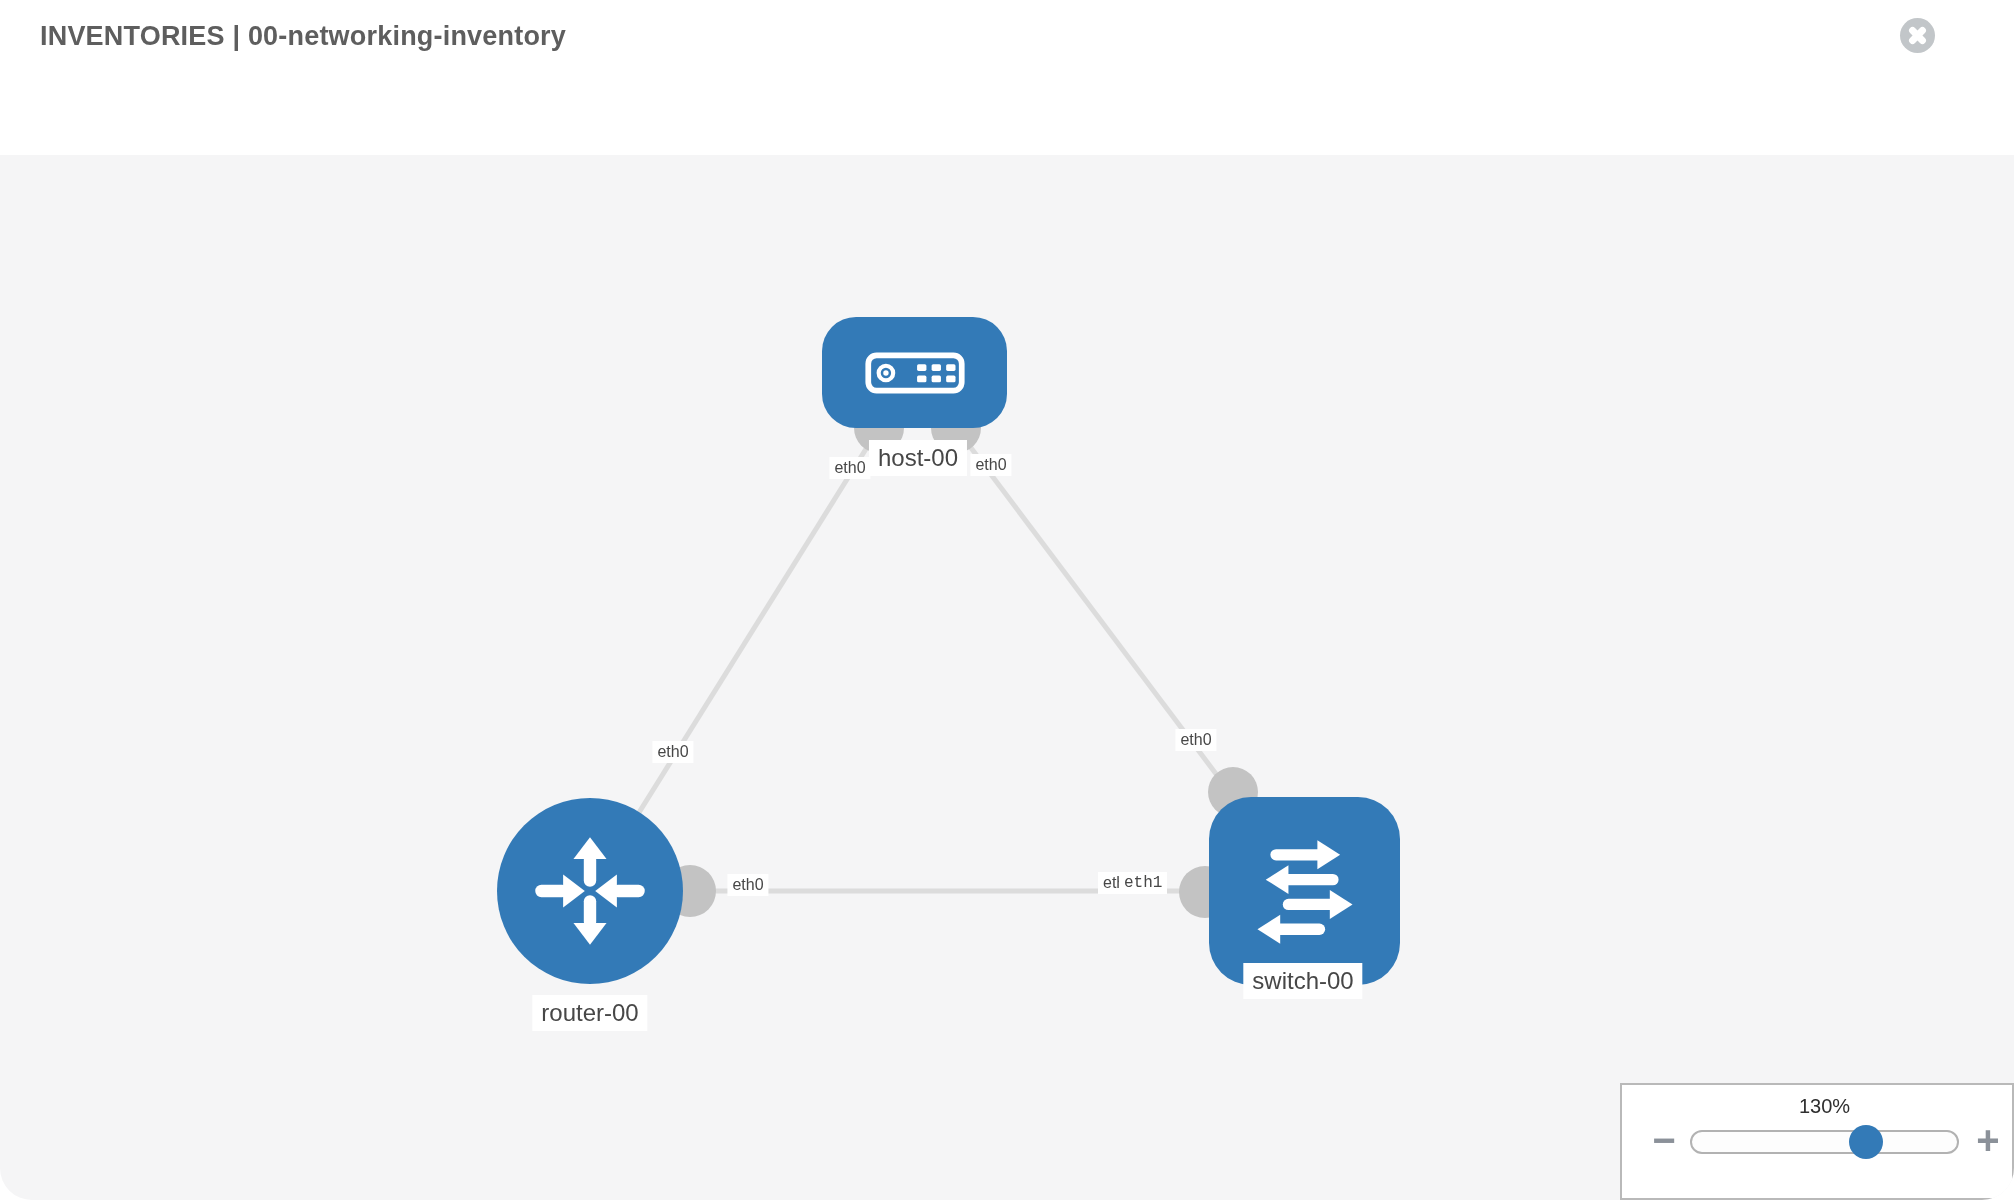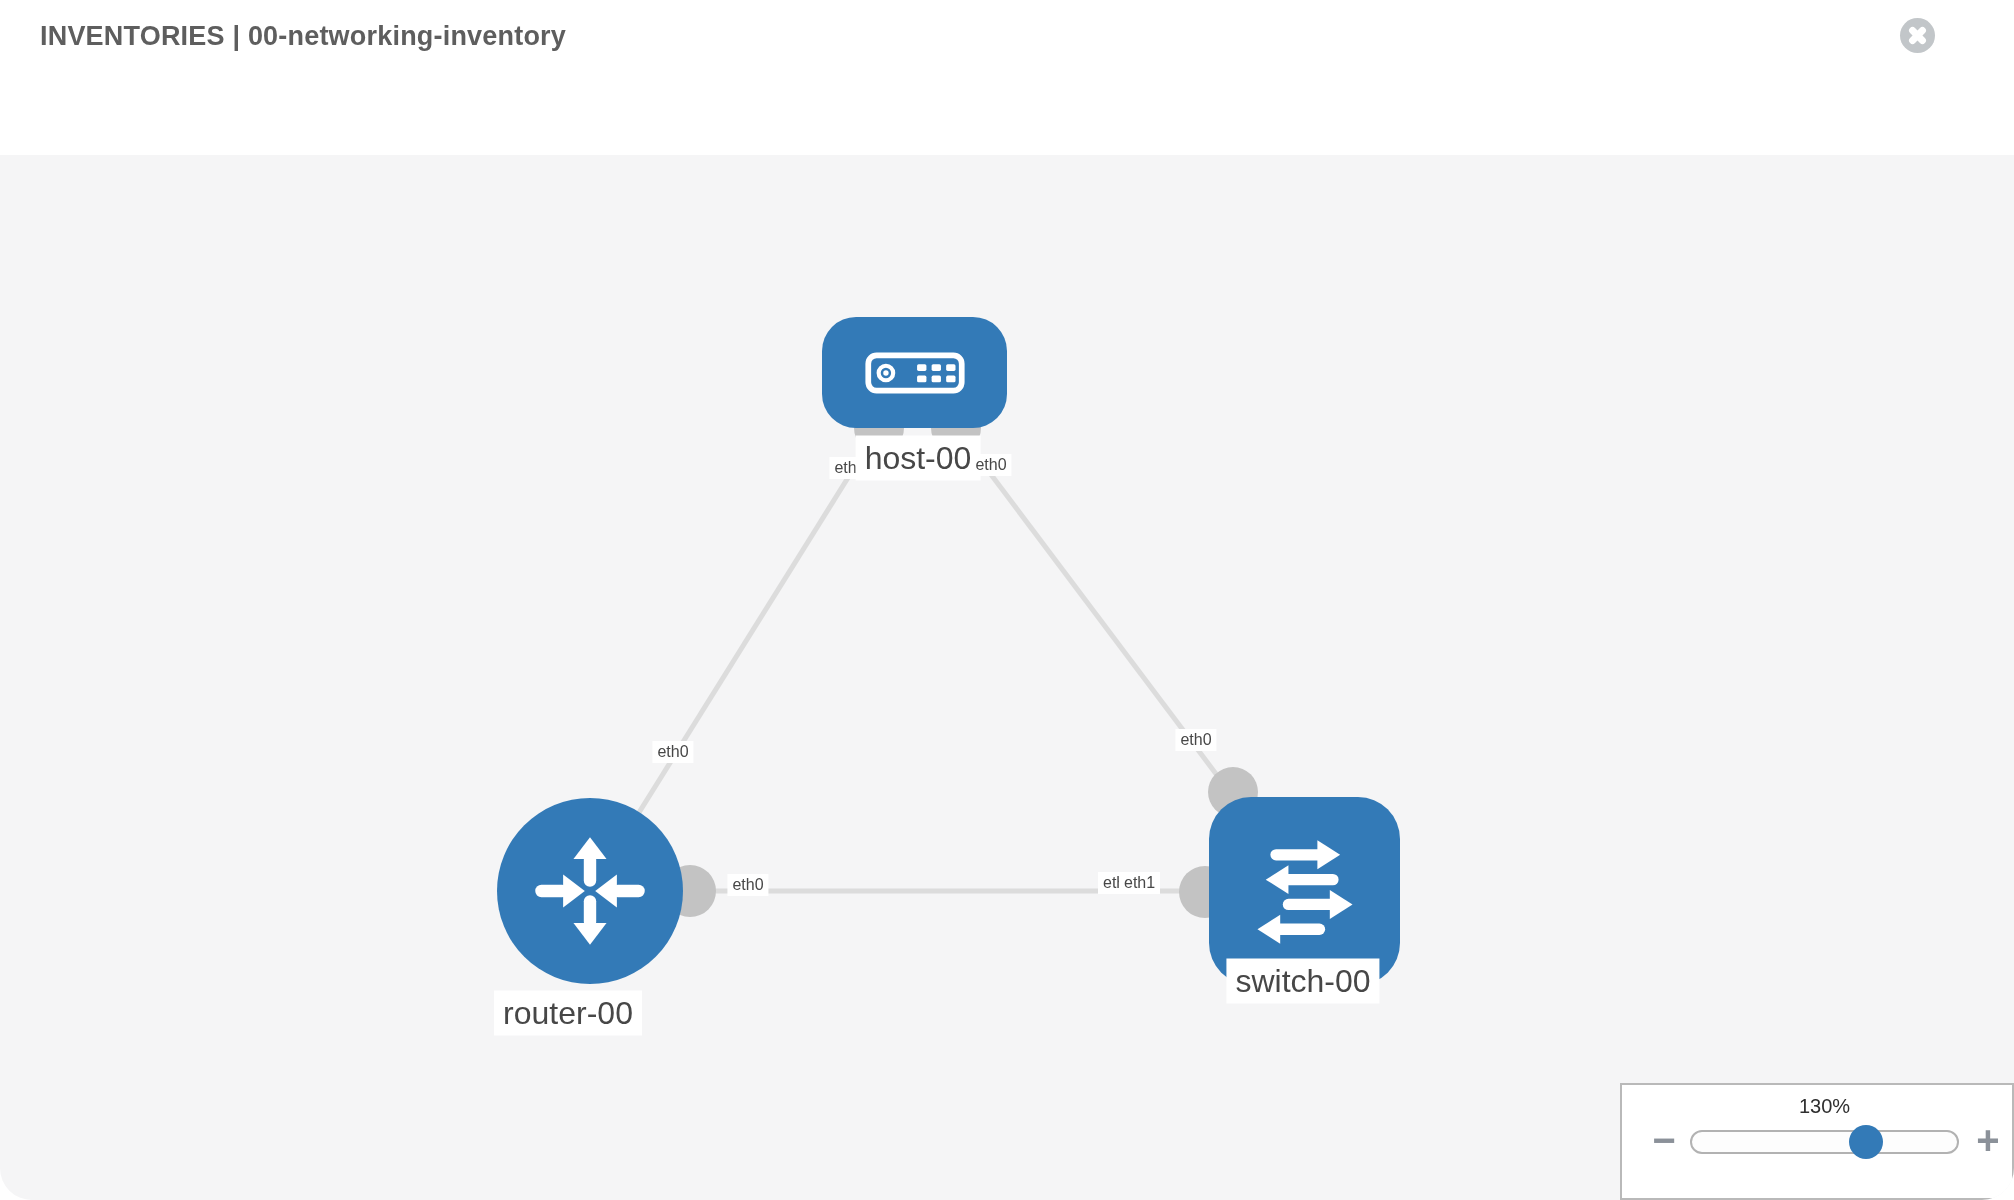--- a/index.html
+++ b/index.html
@@ -33,21 +33,21 @@
   
   .canvas { position: absolute; left: 0; top: 155px; width: 2014px; height: 1045px; background: #f5f5f6; }
   .links-layer { position: absolute; left: 0; top: -155px; width: 2014px; height: 1200px; z-index: 1; }
   .node { position: absolute; z-index: 2; background: #337ab7; display: flex;
           align-items: center; justify-content: center; cursor: pointer; }
   .node-host   { left: 822px;  top: 162px; width: 185px; height: 111px; border-radius: 34px; }
   .node-router { left: 497px;  top: 643px; width: 186px; height: 186px; border-radius: 50%; }
   .node-switch { left: 1209px; top: 642px; width: 191px; height: 188px; border-radius: 42px; }
 
   .chip { position: absolute; z-index: 3; background: #ffffff; color: #474747; white-space: nowrap; }
-  .chip-name { font-size: 32px; padding: 4px 9px; transform: translate(-50%, -50%); }
+  .chip-name { font-size: 24px; padding: 4px 9px; transform: translate(-50%, -50%); }
   .chip-eth  { font-size: 16px; padding: 2px 5px;  transform: translate(-50%, -50%); }
   .chip-eth-abs { font-size: 16px; padding: 2px 5px; } 
 
   
   .zoom-panel { position: absolute; left: 1620px; top: 1083px; width: 394px; height: 117px;
                 background: #ffffff; border: 2px solid #b9b9b9; z-index: 5; }
   .zoom-level { position: absolute; left: 68px; top: 10px; width: 269px; text-align: center;
                 font-size: 20px; color: #2f2f2f; }
   .zoom-minus, .zoom-plus { position: absolute; top: 36px; width: 40px; height: 40px;
                 font-size: 40px; font-weight: bold; color: #8b9199; text-align: center;
@@ -133,23 +133,23 @@
     <div class="chip chip-eth" style="left:850px;top:313px;">eth0</div>
     <div class="chip chip-name" style="left:918px;top:303px;">host-00</div>
     <div class="chip chip-eth" style="left:991px;top:310px;">eth0</div>
 
     <div class="chip chip-eth" style="left:673px;top:597px;">eth0</div>
     <div class="chip chip-eth" style="left:1196px;top:585px;">eth0</div>
 
     <div class="chip chip-eth" style="left:748px;top:730px;">eth0</div>
 
     <div class="chip chip-eth-abs" style="left:1098px;top:717px;">eth0</div>
-    <div class="chip chip-eth-abs" style="left:1119px;top:717px;">eth1</div>
+    <div class="chip chip-eth-abs" style="left:1119px;top:717px;font-family:Liberation Mono, monospace;">eth1</div>
 
-    <div class="chip chip-name" style="left:568px;top:858px;">router-00</div>
+    <div class="chip chip-name" style="left:590px;top:858px;">router-00</div>
     <div class="chip chip-name" style="left:1303px;top:826px;">switch-00</div>
   </div>
 
   <div class="zoom-panel">
     <div class="zoom-level">130%</div>
     <div class="zoom-minus">−</div>
     <div class="zoom-track">
       <div class="zoom-thumb"></div>
     </div>
     <div class="zoom-plus">+</div>

